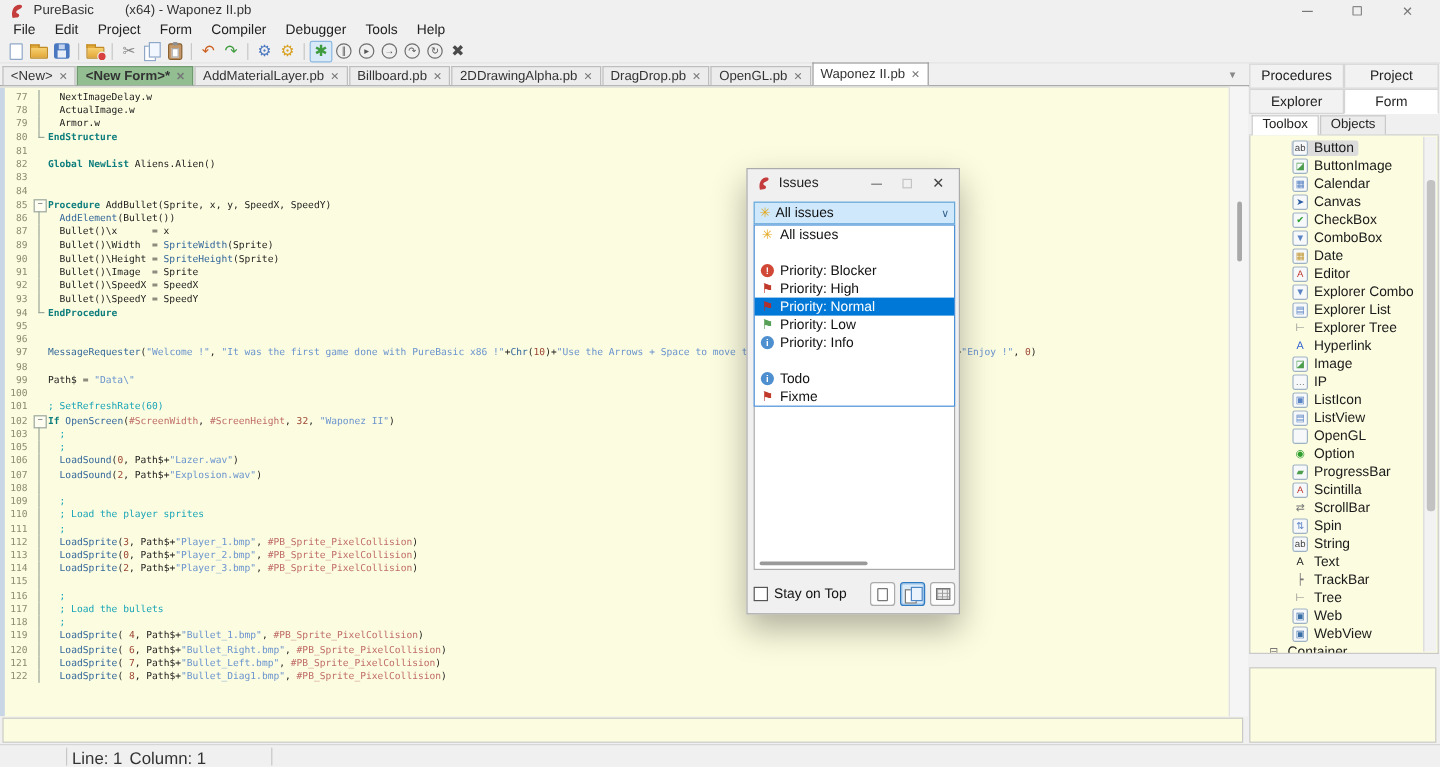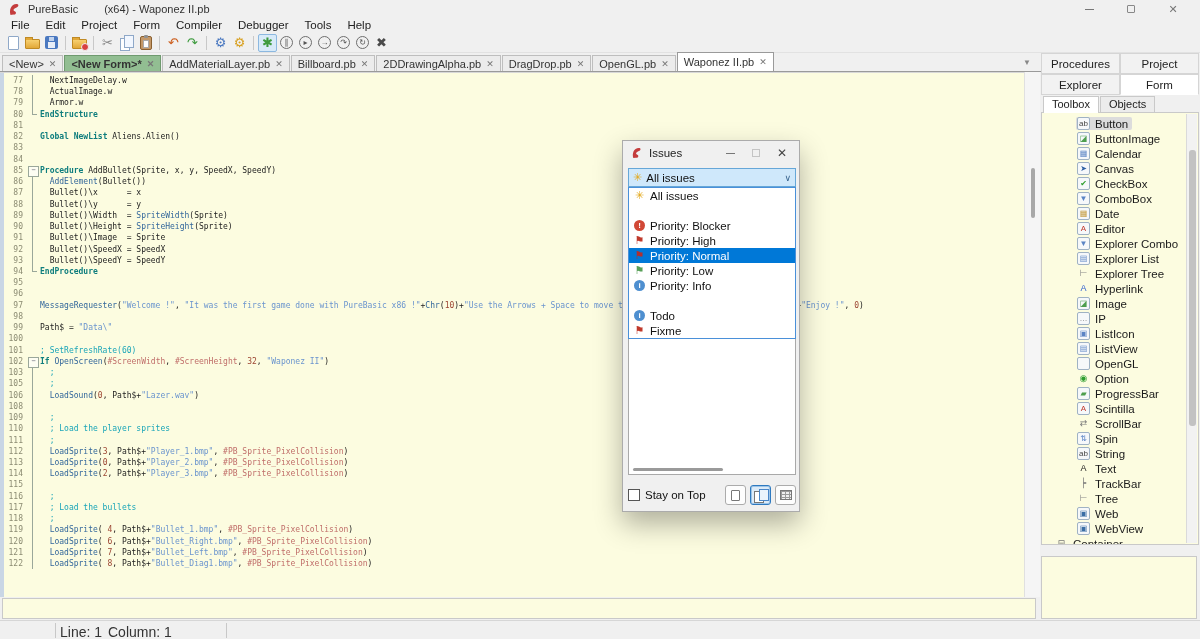--- a/index.html
+++ b/index.html
@@ -271,38 +271,38 @@
       <div class="cl"><span class="ln">78</span><span class="fold fold-mid"></span><span class="code"><span class="tk-p">  ActualImage.w</span></span></div>
       <div class="cl"><span class="ln">79</span><span class="fold fold-mid"></span><span class="code"><span class="tk-p">  Armor.w</span></span></div>
       <div class="cl"><span class="ln">80</span><span class="fold fold-end"></span><span class="code"><span class="tk-k">EndStructure</span></span></div>
       <div class="cl"><span class="ln">81</span><span class="fold"></span><span class="code"></span></div>
       <div class="cl"><span class="ln">82</span><span class="fold"></span><span class="code"><span class="tk-k">Global</span><span class="tk-p"> </span><span class="tk-k">NewList</span><span class="tk-p"> Aliens.Alien()</span></span></div>
       <div class="cl"><span class="ln">83</span><span class="fold"></span><span class="code"></span></div>
       <div class="cl"><span class="ln">84</span><span class="fold"></span><span class="code"></span></div>
       <div class="cl"><span class="ln">85</span><span class="fold fold-open"></span><span class="code"><span class="tk-k">Procedure</span><span class="tk-p"> AddBullet(Sprite, x, y, SpeedX, SpeedY)</span></span></div>
       <div class="cl"><span class="ln">86</span><span class="fold fold-mid"></span><span class="code"><span class="tk-p">  </span><span class="tk-f">AddElement</span><span class="tk-p">(Bullet())</span></span></div>
       <div class="cl"><span class="ln">87</span><span class="fold fold-mid"></span><span class="code"><span class="tk-p">  Bullet()\x      = x</span></span></div>
-      <div class="cl"><span class="ln">88</span><span class="fold fold-mid"></span><span class="code"><span class="tk-p">  Bullet()\y      = y</span></span></div>
       <div class="cl"><span class="ln">89</span><span class="fold fold-mid"></span><span class="code"><span class="tk-p">  Bullet()\Width  = </span><span class="tk-f">SpriteWidth</span><span class="tk-p">(Sprite)</span></span></div>
       <div class="cl"><span class="ln">90</span><span class="fold fold-mid"></span><span class="code"><span class="tk-p">  Bullet()\Height = </span><span class="tk-f">SpriteHeight</span><span class="tk-p">(Sprite)</span></span></div>
       <div class="cl"><span class="ln">91</span><span class="fold fold-mid"></span><span class="code"><span class="tk-p">  Bullet()\Image  = Sprite</span></span></div>
       <div class="cl"><span class="ln">92</span><span class="fold fold-mid"></span><span class="code"><span class="tk-p">  Bullet()\SpeedX = SpeedX</span></span></div>
       <div class="cl"><span class="ln">93</span><span class="fold fold-mid"></span><span class="code"><span class="tk-p">  Bullet()\SpeedY = SpeedY</span></span></div>
       <div class="cl"><span class="ln">94</span><span class="fold fold-end"></span><span class="code"><span class="tk-k">EndProcedure</span></span></div>
       <div class="cl"><span class="ln">95</span><span class="fold"></span><span class="code"></span></div>
       <div class="cl"><span class="ln">96</span><span class="fold"></span><span class="code"></span></div>
       <div class="cl"><span class="ln">97</span><span class="fold"></span><span class="code"><span class="tk-f">MessageRequester</span><span class="tk-p">(</span><span class="tk-s">"Welcome !"</span><span class="tk-p">, </span><span class="tk-s">"It was the first game done with PureBasic x86 !"</span><span class="tk-p">+</span><span class="tk-f">Chr</span><span class="tk-p">(</span><span class="tk-n">10</span><span class="tk-p">)+</span><span class="tk-s">"Use the Arrows + Space to move the ship and Space to fire !"</span><span class="tk-p">+</span><span class="tk-f">Chr</span><span class="tk-p">(</span><span class="tk-n">10</span><span class="tk-p">)+</span><span class="tk-s">"Enjoy !"</span><span class="tk-p">, </span><span class="tk-n">0</span><span class="tk-p">)</span></span></div>
       <div class="cl"><span class="ln">98</span><span class="fold"></span><span class="code"></span></div>
       <div class="cl"><span class="ln">99</span><span class="fold"></span><span class="code"><span class="tk-p">Path$ = </span><span class="tk-s">"Data\"</span></span></div>
       <div class="cl"><span class="ln">100</span><span class="fold"></span><span class="code"></span></div>
       <div class="cl"><span class="ln">101</span><span class="fold"></span><span class="code"><span class="tk-c">; SetRefreshRate(60)</span></span></div>
       <div class="cl"><span class="ln">102</span><span class="fold fold-open"></span><span class="code"><span class="tk-k">If</span><span class="tk-p"> </span><span class="tk-f">OpenScreen</span><span class="tk-p">(</span><span class="tk-t">#ScreenWidth</span><span class="tk-p">, </span><span class="tk-t">#ScreenHeight</span><span class="tk-p">, </span><span class="tk-n">32</span><span class="tk-p">, </span><span class="tk-s">"Waponez II"</span><span class="tk-p">)</span></span></div>
       <div class="cl"><span class="ln">103</span><span class="fold fold-mid"></span><span class="code"><span class="tk-c">  ;</span></span></div>
       <div class="cl"><span class="ln">105</span><span class="fold fold-mid"></span><span class="code"><span class="tk-c">  ;</span></span></div>
       <div class="cl"><span class="ln">106</span><span class="fold fold-mid"></span><span class="code"><span class="tk-p">  </span><span class="tk-f">LoadSound</span><span class="tk-p">(</span><span class="tk-n">0</span><span class="tk-p">, Path$+</span><span class="tk-s">"Lazer.wav"</span><span class="tk-p">)</span></span></div>
+      <div class="cl"><span class="ln">107</span><span class="fold fold-mid"></span><span class="code"><span class="tk-p">  </span><span class="tk-f">LoadSound</span><span class="tk-p">(</span><span class="tk-n">2</span><span class="tk-p">, Path$+</span><span class="tk-s">"Explosion.wav"</span><span class="tk-p">)</span></span></div>
       <div class="cl"><span class="ln">108</span><span class="fold fold-mid"></span><span class="code"></span></div>
       <div class="cl"><span class="ln">109</span><span class="fold fold-mid"></span><span class="code"><span class="tk-c">  ;</span></span></div>
       <div class="cl"><span class="ln">110</span><span class="fold fold-mid"></span><span class="code"><span class="tk-c">  ; Load the player sprites</span></span></div>
       <div class="cl"><span class="ln">111</span><span class="fold fold-mid"></span><span class="code"><span class="tk-c">  ;</span></span></div>
       <div class="cl"><span class="ln">112</span><span class="fold fold-mid"></span><span class="code"><span class="tk-p">  </span><span class="tk-f">LoadSprite</span><span class="tk-p">(</span><span class="tk-n">3</span><span class="tk-p">, Path$+</span><span class="tk-s">"Player_1.bmp"</span><span class="tk-p">, </span><span class="tk-t">#PB_Sprite_PixelCollision</span><span class="tk-p">)</span></span></div>
       <div class="cl"><span class="ln">113</span><span class="fold fold-mid"></span><span class="code"><span class="tk-p">  </span><span class="tk-f">LoadSprite</span><span class="tk-p">(</span><span class="tk-n">0</span><span class="tk-p">, Path$+</span><span class="tk-s">"Player_2.bmp"</span><span class="tk-p">, </span><span class="tk-t">#PB_Sprite_PixelCollision</span><span class="tk-p">)</span></span></div>
       <div class="cl"><span class="ln">114</span><span class="fold fold-mid"></span><span class="code"><span class="tk-p">  </span><span class="tk-f">LoadSprite</span><span class="tk-p">(</span><span class="tk-n">2</span><span class="tk-p">, Path$+</span><span class="tk-s">"Player_3.bmp"</span><span class="tk-p">, </span><span class="tk-t">#PB_Sprite_PixelCollision</span><span class="tk-p">)</span></span></div>
       <div class="cl"><span class="ln">115</span><span class="fold fold-mid"></span><span class="code"></span></div>
       <div class="cl"><span class="ln">116</span><span class="fold fold-mid"></span><span class="code"><span class="tk-c">  ;</span></span></div>
       <div class="cl"><span class="ln">117</span><span class="fold fold-mid"></span><span class="code"><span class="tk-c">  ; Load the bullets</span></span></div>

